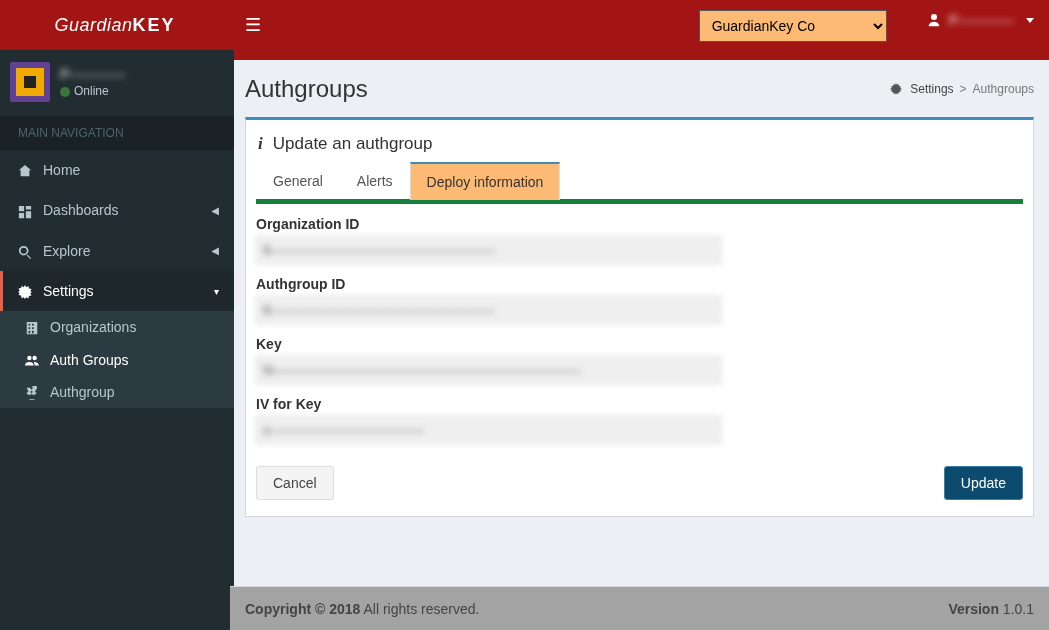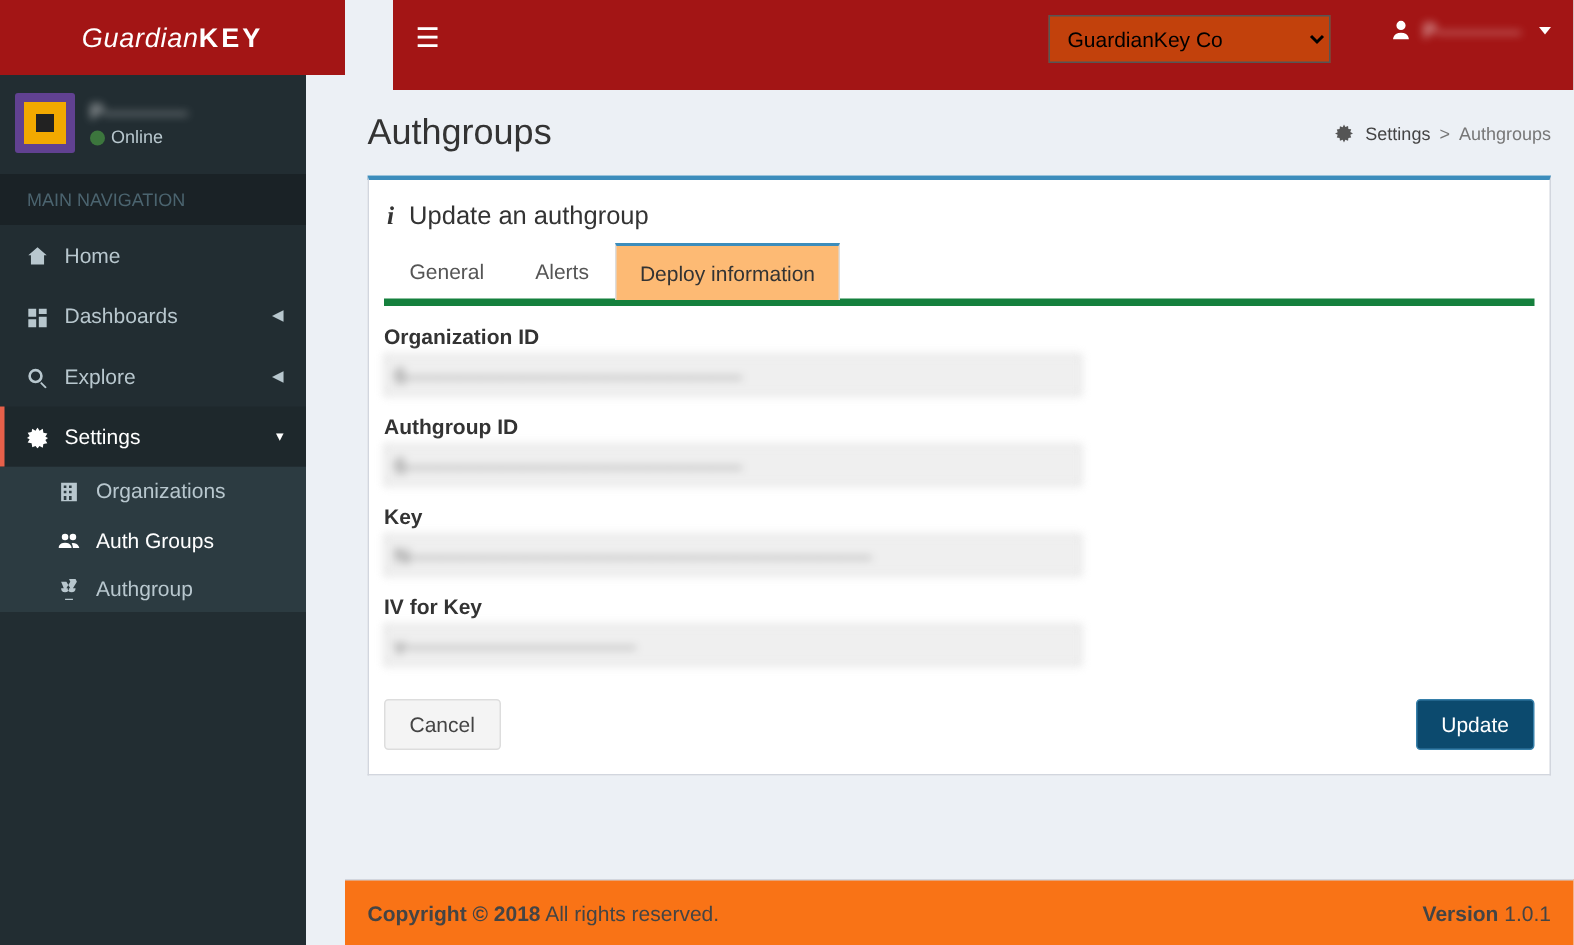--- a/index.html
+++ b/index.html
@@ -10,21 +10,20 @@
     background: #ecf0f5;
     width: 1049px;
     height: 630px;
     overflow: hidden;
   }
 
   
   .top-header {
     height: 50px;
     display: flex;
-    gap: 32px;
   }
   .logo-area {
     width: 230px;
     background: #a31515;
     display: flex;
     align-items: center;
     justify-content: center;
   }
   .logo-text {
     color: #fff;
@@ -46,21 +45,21 @@
     color: #fff;
     font-size: 18px;
     line-height: 34px;
     cursor: pointer;
   }
   .topbar-spacer { flex: 1; }
   .org-select {
     height: 32px;
     width: 188px;
     border: 1px solid #555;
-    background: #c2410c;
+    background: #fdba74;
     font-size: 14px;
     padding: 4px 8px;
     margin-right: 40px;
     margin-top: 2px;
   }
   .top-user {
     color: #fff;
     display: flex;
     align-items: center;
     gap: 8px;
@@ -75,21 +74,21 @@
     margin-left: 4px;
   }
   .blurred { filter: blur(3px); opacity: 0.9; }
 
   
   .sidebar {
     position: absolute;
     top: 50px;
     left: 0;
     bottom: 0;
-    width: 204px;
+    width: 234px;
     background: #222d32;
     color: #b8c7ce;
     font-size: 14px;
   }
   .user-panel {
     display: flex;
     align-items: center;
     gap: 10px;
     padding: 12px 10px 14px 10px;
   }
@@ -140,21 +139,21 @@
     margin-left: auto;
     font-size: 10px;
   }
   .nav-item.active {
     background: #1e282c;
     border-left: 3px solid #e7604a;
     color: #fff;
     padding-left: 12px;
   }
   .nav-sub { background: #2c3b41; }
-  .nav-subitem { padding: 8px 15px 8px 36px; font-size: 14px; }
+  .nav-subitem { padding: 8px 15px 8px 22px; font-size: 14px; }
   .nav-subitem.active { color: #fff; }
 
   
   .main {
     position: absolute;
     top: 60px;
     left: 230px;
     right: 0;
     bottom: 0;
     padding: 15px 15px 60px 15px;
@@ -260,21 +259,21 @@
     color: #fff;
   }
 
   
   .footer {
     position: absolute;
     left: 230px;
     right: 0;
     bottom: 0;
     height: 44px;
-    background: #f97316;
+    background: #a3a3a3;
     border-top: 1px solid #d2d6de;
     display: flex;
     align-items: center;
     justify-content: space-between;
     padding: 0 15px;
     font-size: 14px;
     color: #444;
   }
   .footer b { font-weight: 700; }
 

